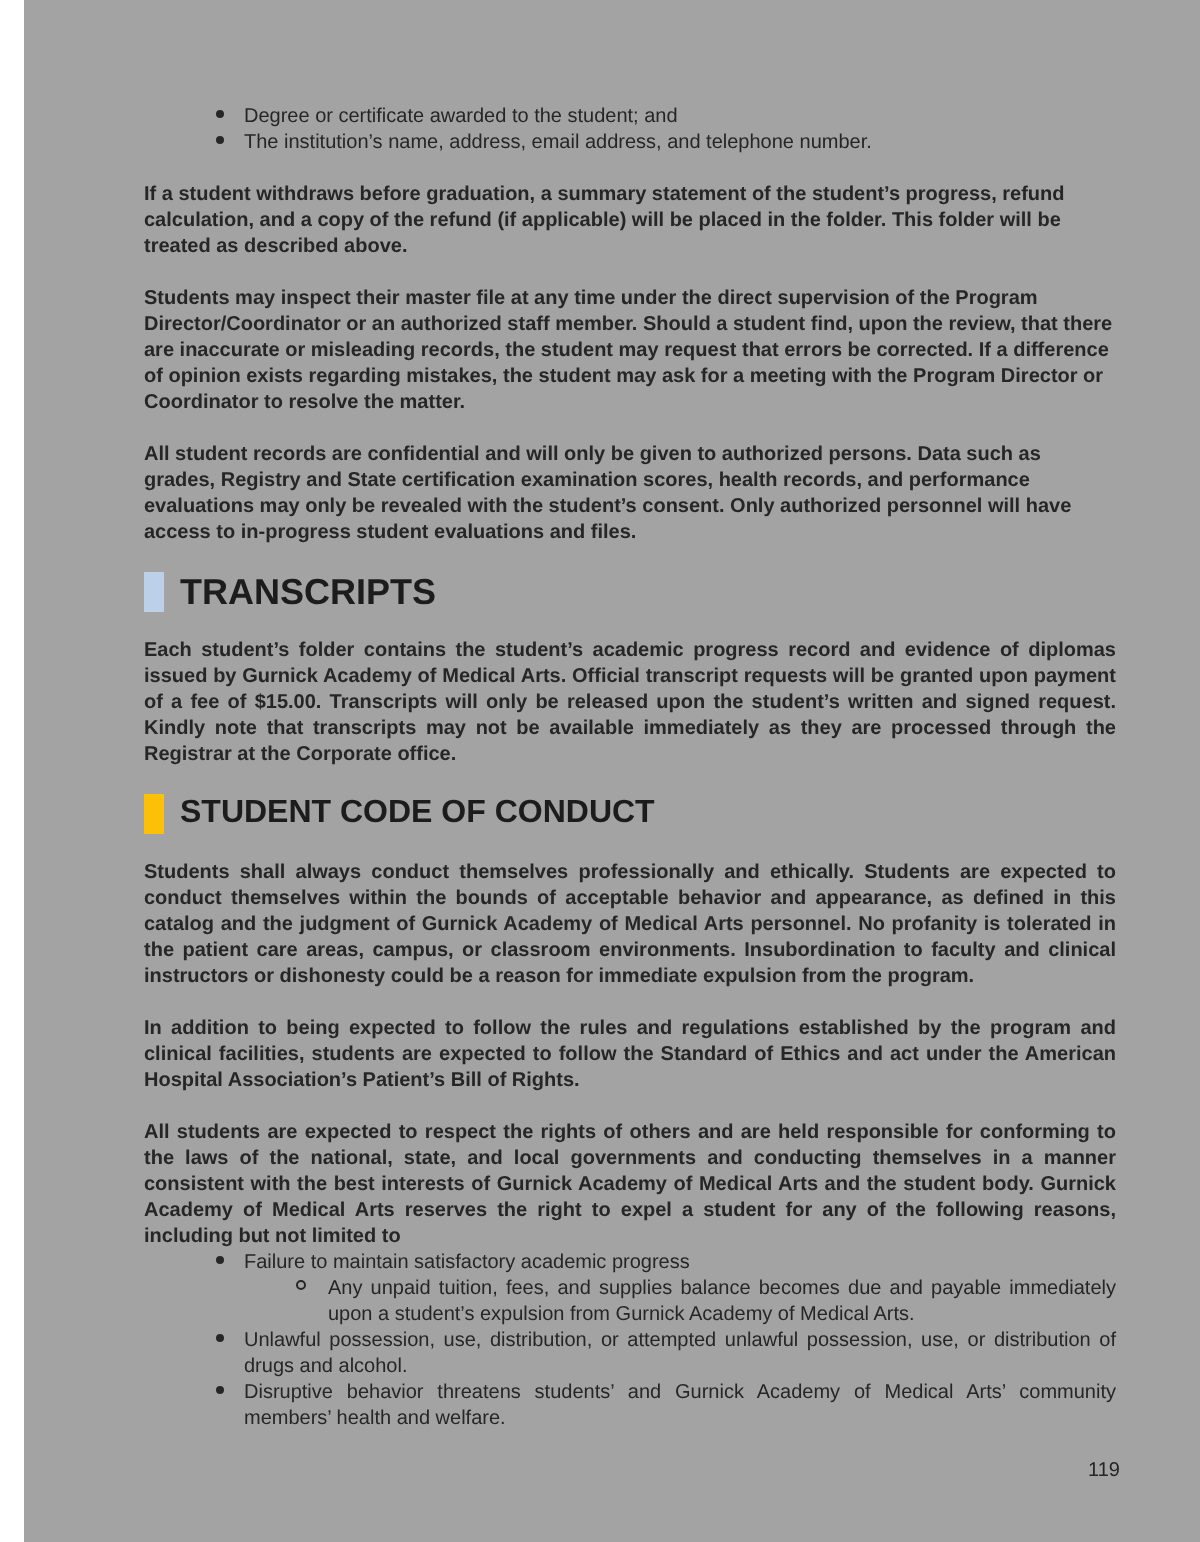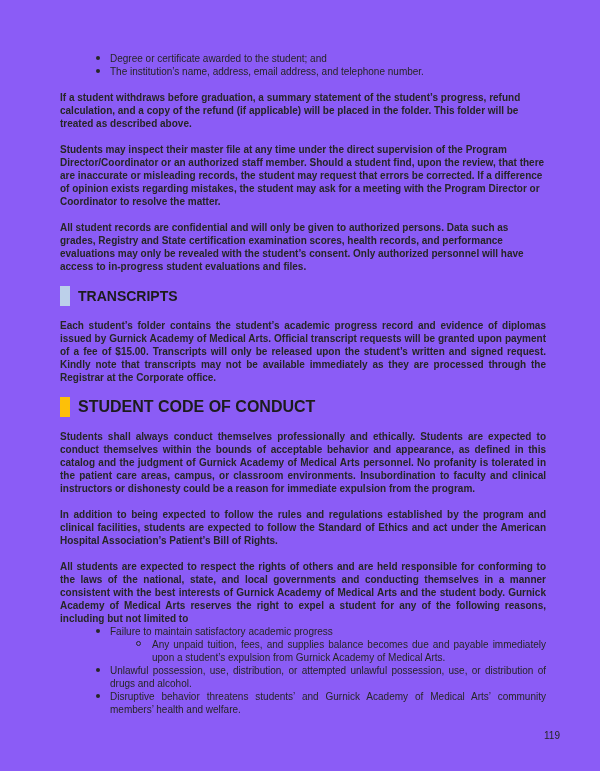--- a/index.html
+++ b/index.html
@@ -6,40 +6,41 @@
   body {
     width: 600px; height: 771px;
     background: #ffffff;
     font-family: "Liberation Sans", sans-serif;
     color: #262626;
     position: relative;
     overflow: hidden;
   }
   .page {
     position: absolute; inset: 0;
-    background: #8b5cf6;
+    background: #a3a3a3;
+    margin-left: 12px;
   }
   .content {
     position: absolute;
     left: 60px; top: 52px;
     width: 486px;
     font-size: 10px;
     line-height: 13px;
   }
   p { margin: 13px 0 0 0; font-weight: bold; }
   .justify { text-align: justify; }
   
   .heading {
     display: flex;
     align-items: center;
     font-weight: bold;
     color: #1c1c1c;
     margin: 13px 0 0 0;
   }
-  .heading-transcripts { font-size: 14px; line-height: 20px; align-items: center; }
+  .heading-transcripts { font-size: 18px; line-height: 20px; align-items: center; }
   .heading-conduct   { font-size: 16px; line-height: 20px; align-items: center; }
   .marker {
     display: inline-block;
     width: 10px; height: 20px;
     margin-right: 8px;
     flex: 0 0 auto;
   }
   
   .li { display: flex; }
   .li .g {

